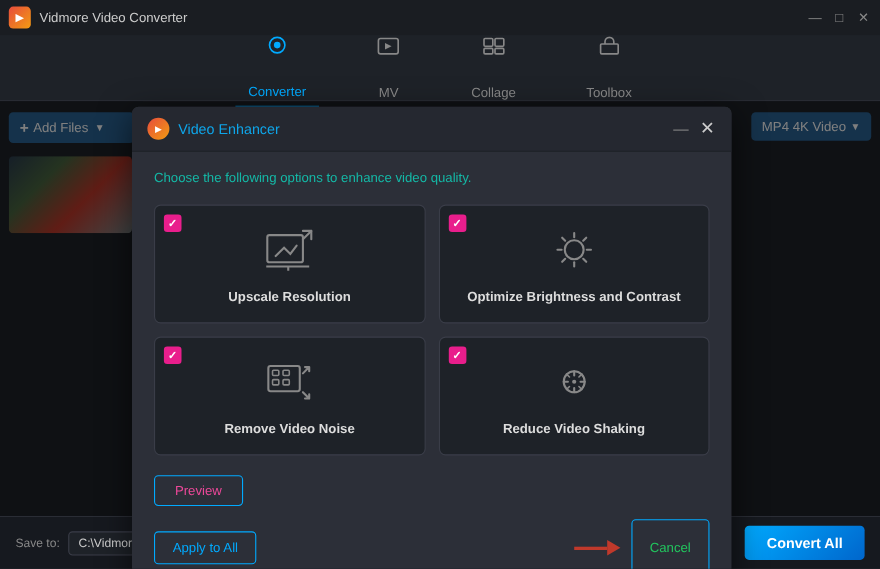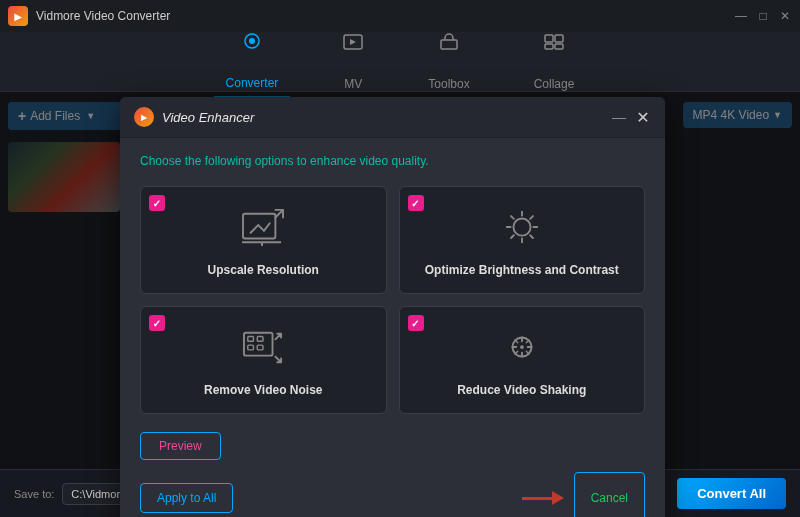--- a/index.html
+++ b/index.html
@@ -194,22 +194,21 @@
       height: 20px;
       background: linear-gradient(135deg, #e74c3c, #f39c12);
       border-radius: 50%;
       display: flex;
       align-items: center;
       justify-content: center;
       font-size: 9px;
     }
     .modal-title {
       font-size: 13px;
-      color: #e5e5e5;
-      font-style: italic;
+      color: #0ea5e9;
     }
     .modal-controls {
       display: flex;
       gap: 8px;
     }
     .modal-ctrl-btn {
       width: 16px;
       height: 16px;
       background: none;
       border: none;
@@ -470,40 +469,40 @@
     <span>Converter</span>
   </div>
   <div class="nav-item">
     <span class="nav-icon">
       <svg width="22" height="18" viewBox="0 0 22 18" fill="none">
         <rect x="2" y="2" width="18" height="14" rx="2" stroke="#888" stroke-width="1.5"></rect>
         <path d="M8 6l6 3-6 3V6z" fill="#888"></path>
       </svg>
     </span>
     <span style="color:#888;">MV</span>
-  </div>
-  <div class="nav-item">
-    <span class="nav-icon">
-      <svg width="22" height="18" viewBox="0 0 22 18" fill="none">
-        <rect x="3" y="7" width="16" height="9" rx="1" stroke="#888" stroke-width="1.5"></rect>
-        <path d="M7 7V5a4 4 0 018 0v2" stroke="#888" stroke-width="1.5"></path>
-      </svg>
-    </span>
-    <span style="color:#888;">Toolbox</span>
   </div>
   <div class="nav-item">
     <span class="nav-icon">
       <svg width="22" height="18" viewBox="0 0 22 18" fill="none">
         <rect x="2" y="2" width="8" height="7" rx="1" stroke="#888" stroke-width="1.5"></rect>
         <rect x="12" y="2" width="8" height="7" rx="1" stroke="#888" stroke-width="1.5"></rect>
         <rect x="2" y="11" width="8" height="5" rx="1" stroke="#888" stroke-width="1.5"></rect>
         <rect x="12" y="11" width="8" height="5" rx="1" stroke="#888" stroke-width="1.5"></rect>
       </svg>
     </span>
     <span style="color:#888;">Collage</span>
+  </div>
+  <div class="nav-item">
+    <span class="nav-icon">
+      <svg width="22" height="18" viewBox="0 0 22 18" fill="none">
+        <rect x="3" y="7" width="16" height="9" rx="1" stroke="#888" stroke-width="1.5"></rect>
+        <path d="M7 7V5a4 4 0 018 0v2" stroke="#888" stroke-width="1.5"></path>
+      </svg>
+    </span>
+    <span style="color:#888;">Toolbox</span>
   </div>
 </div>
 
 <div class="main-area">
 
   <div class="sidebar">
     <button class="add-files-btn">
       <span style="font-size:14px;font-weight:bold;">+</span>
       <span>Add Files</span>
       <span style="font-size:9px;margin-left:2px;">▼</span>

